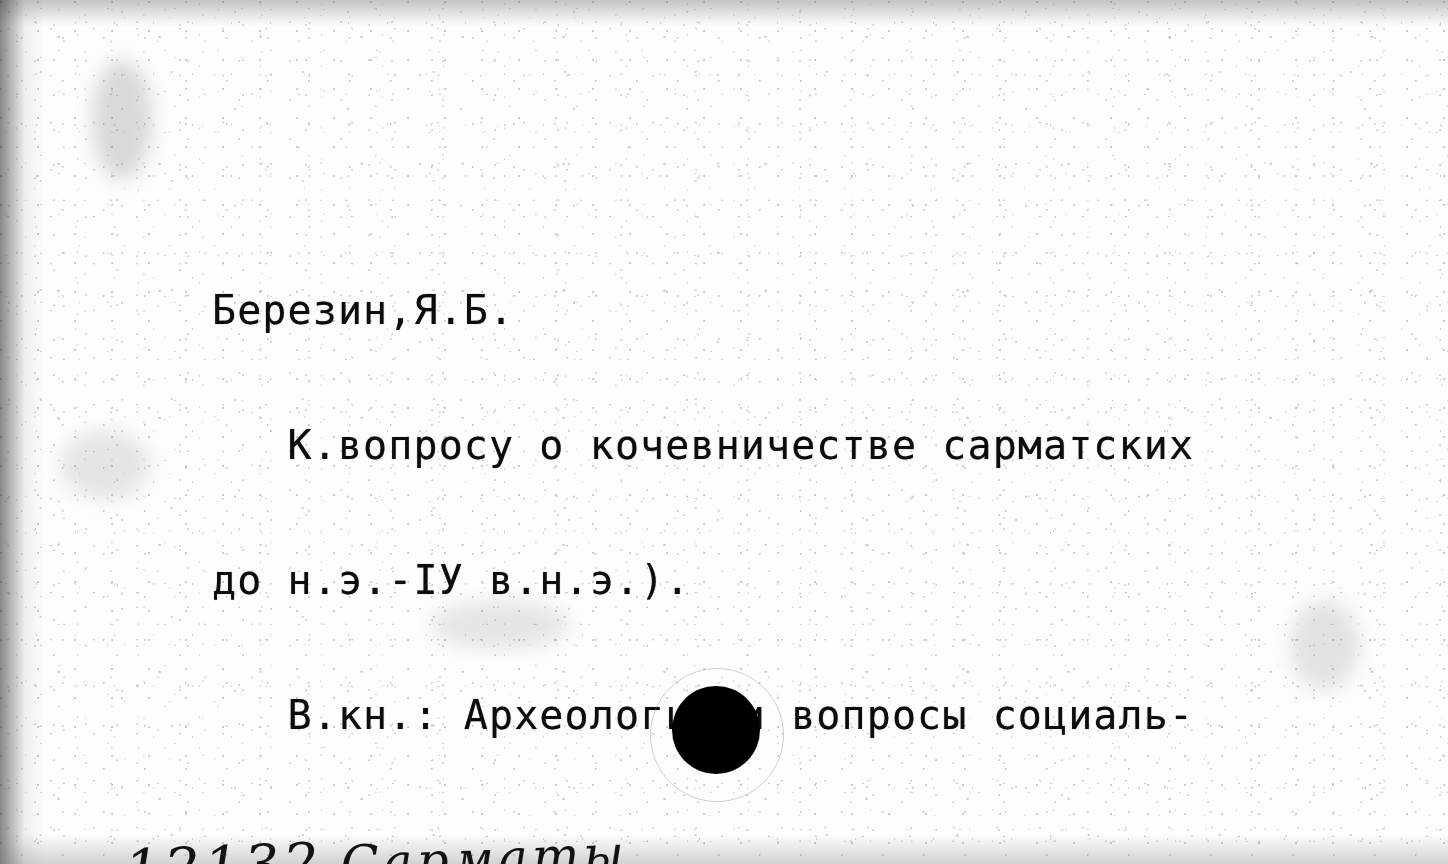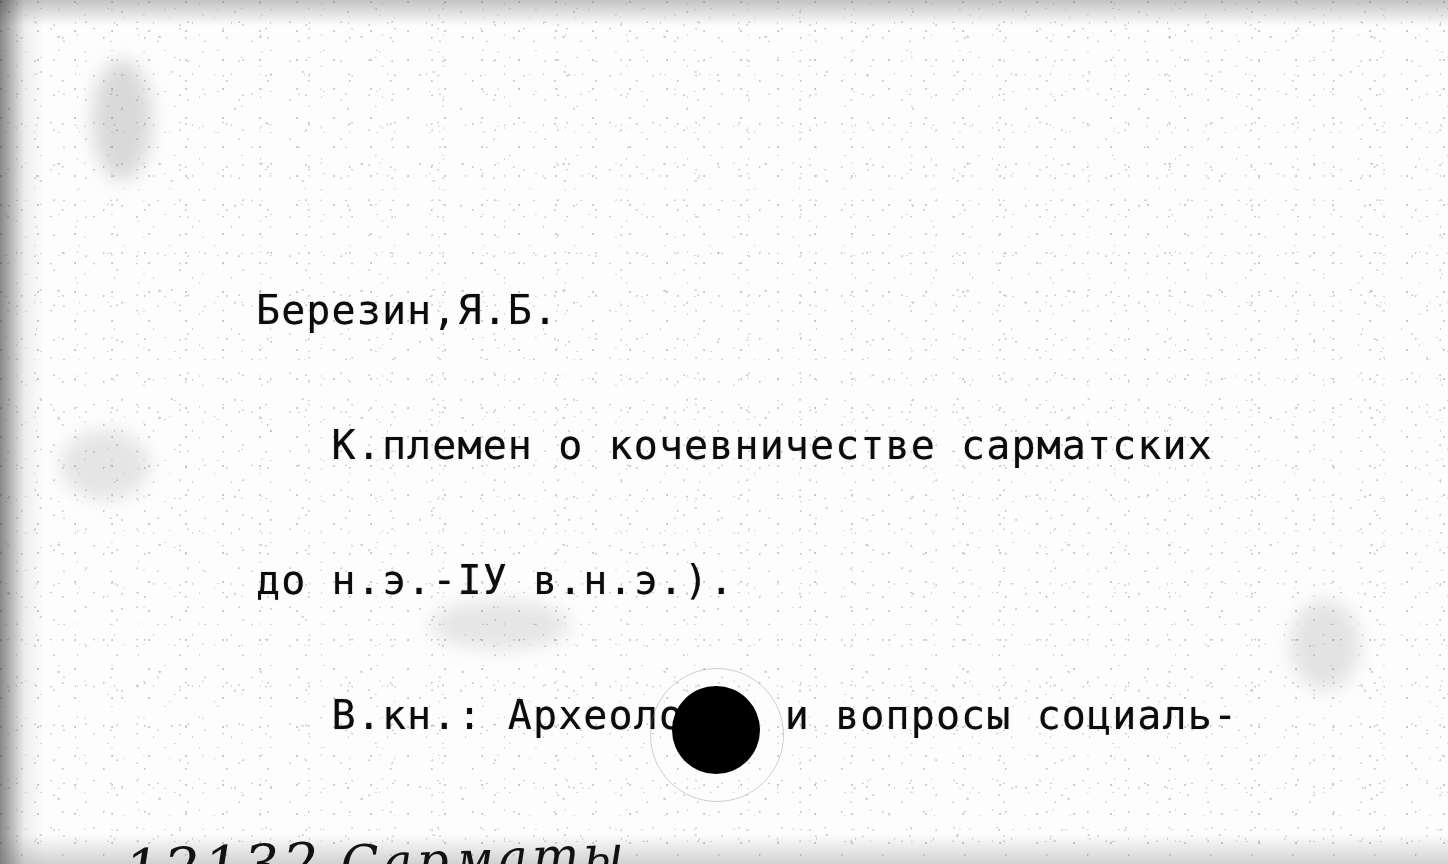--- a/index.html
+++ b/index.html
@@ -87,21 +87,21 @@
     top: 198px;
     width: 1200px;
     color: #0c0c0c;
     font-family: "DejaVu Sans Mono", monospace;
     font-size: 40px;
     line-height: 45px;
     letter-spacing: 1.1px;
     white-space: pre;
     text-shadow: 0 0 1px rgba(0,0,0,.55);
   }
-  #typed .ln { display: block; margin-left: 44px; }
+  #typed .ln { display: block; }
 
   
   #handwritten {
     position: absolute;
     left: 40px;
     top: 778px;
     font-family: "DejaVu Serif", serif;
     font-style: italic;
     font-size: 54px;
     letter-spacing: 4px;
@@ -145,21 +145,21 @@
   <div class="edge-left"></div>
   <div class="edge-bottom"></div>
 
   <div class="smudge" style="left:92px; top:60px; width:60px; height:120px; background:rgba(90,90,90,.22);"></div>
   <div class="smudge" style="left:430px; top:600px; width:140px; height:50px; background:rgba(110,110,110,.16);"></div>
   <div class="smudge" style="left:1290px; top:600px; width:70px; height:90px; background:rgba(110,110,110,.18);"></div>
   <div class="smudge" style="left:60px; top:430px; width:90px; height:70px; background:rgba(120,120,120,.18);"></div>
 
   <div id="typed">
     <span class="ln">Березин,Я.Б.</span>
-    <span class="ln">   К.племен о кочевничестве сарматских</span>
+    <span class="ln">   К.вопросу о кочевничестве сарматских</span>
     <span class="ln">до н.э.-IУ в.н.э.).</span>
     <span class="ln">   В.кн.: Археология и вопросы социаль-</span>
     
     
   </div>
 
   <div id="punch-hole-halo"></div>
   <div id="punch-hole"></div>
 
   <div id="handwritten">

